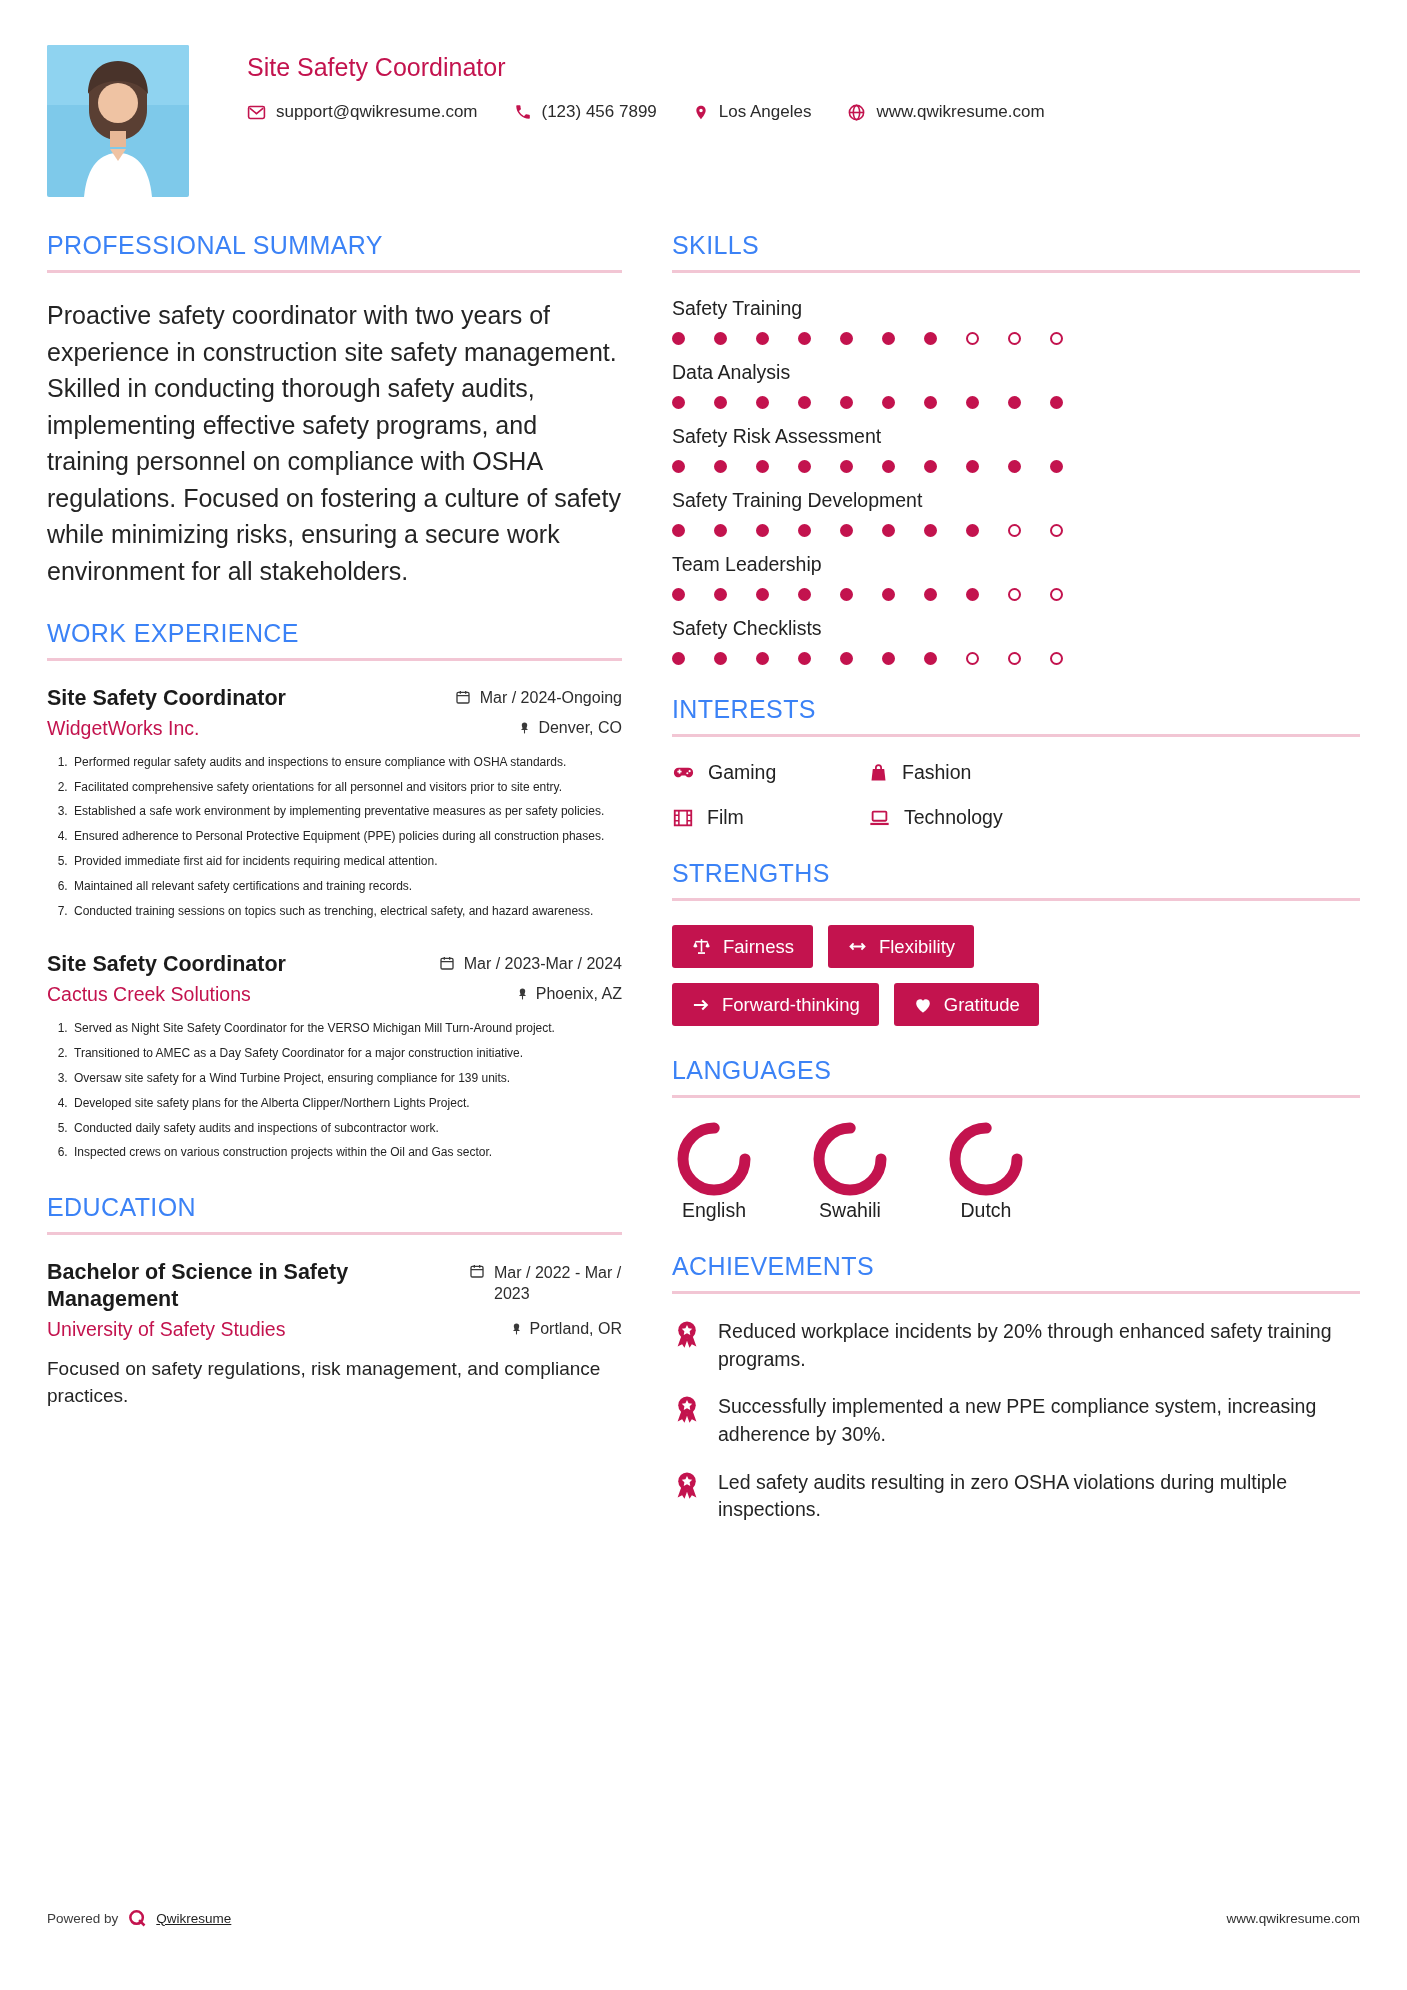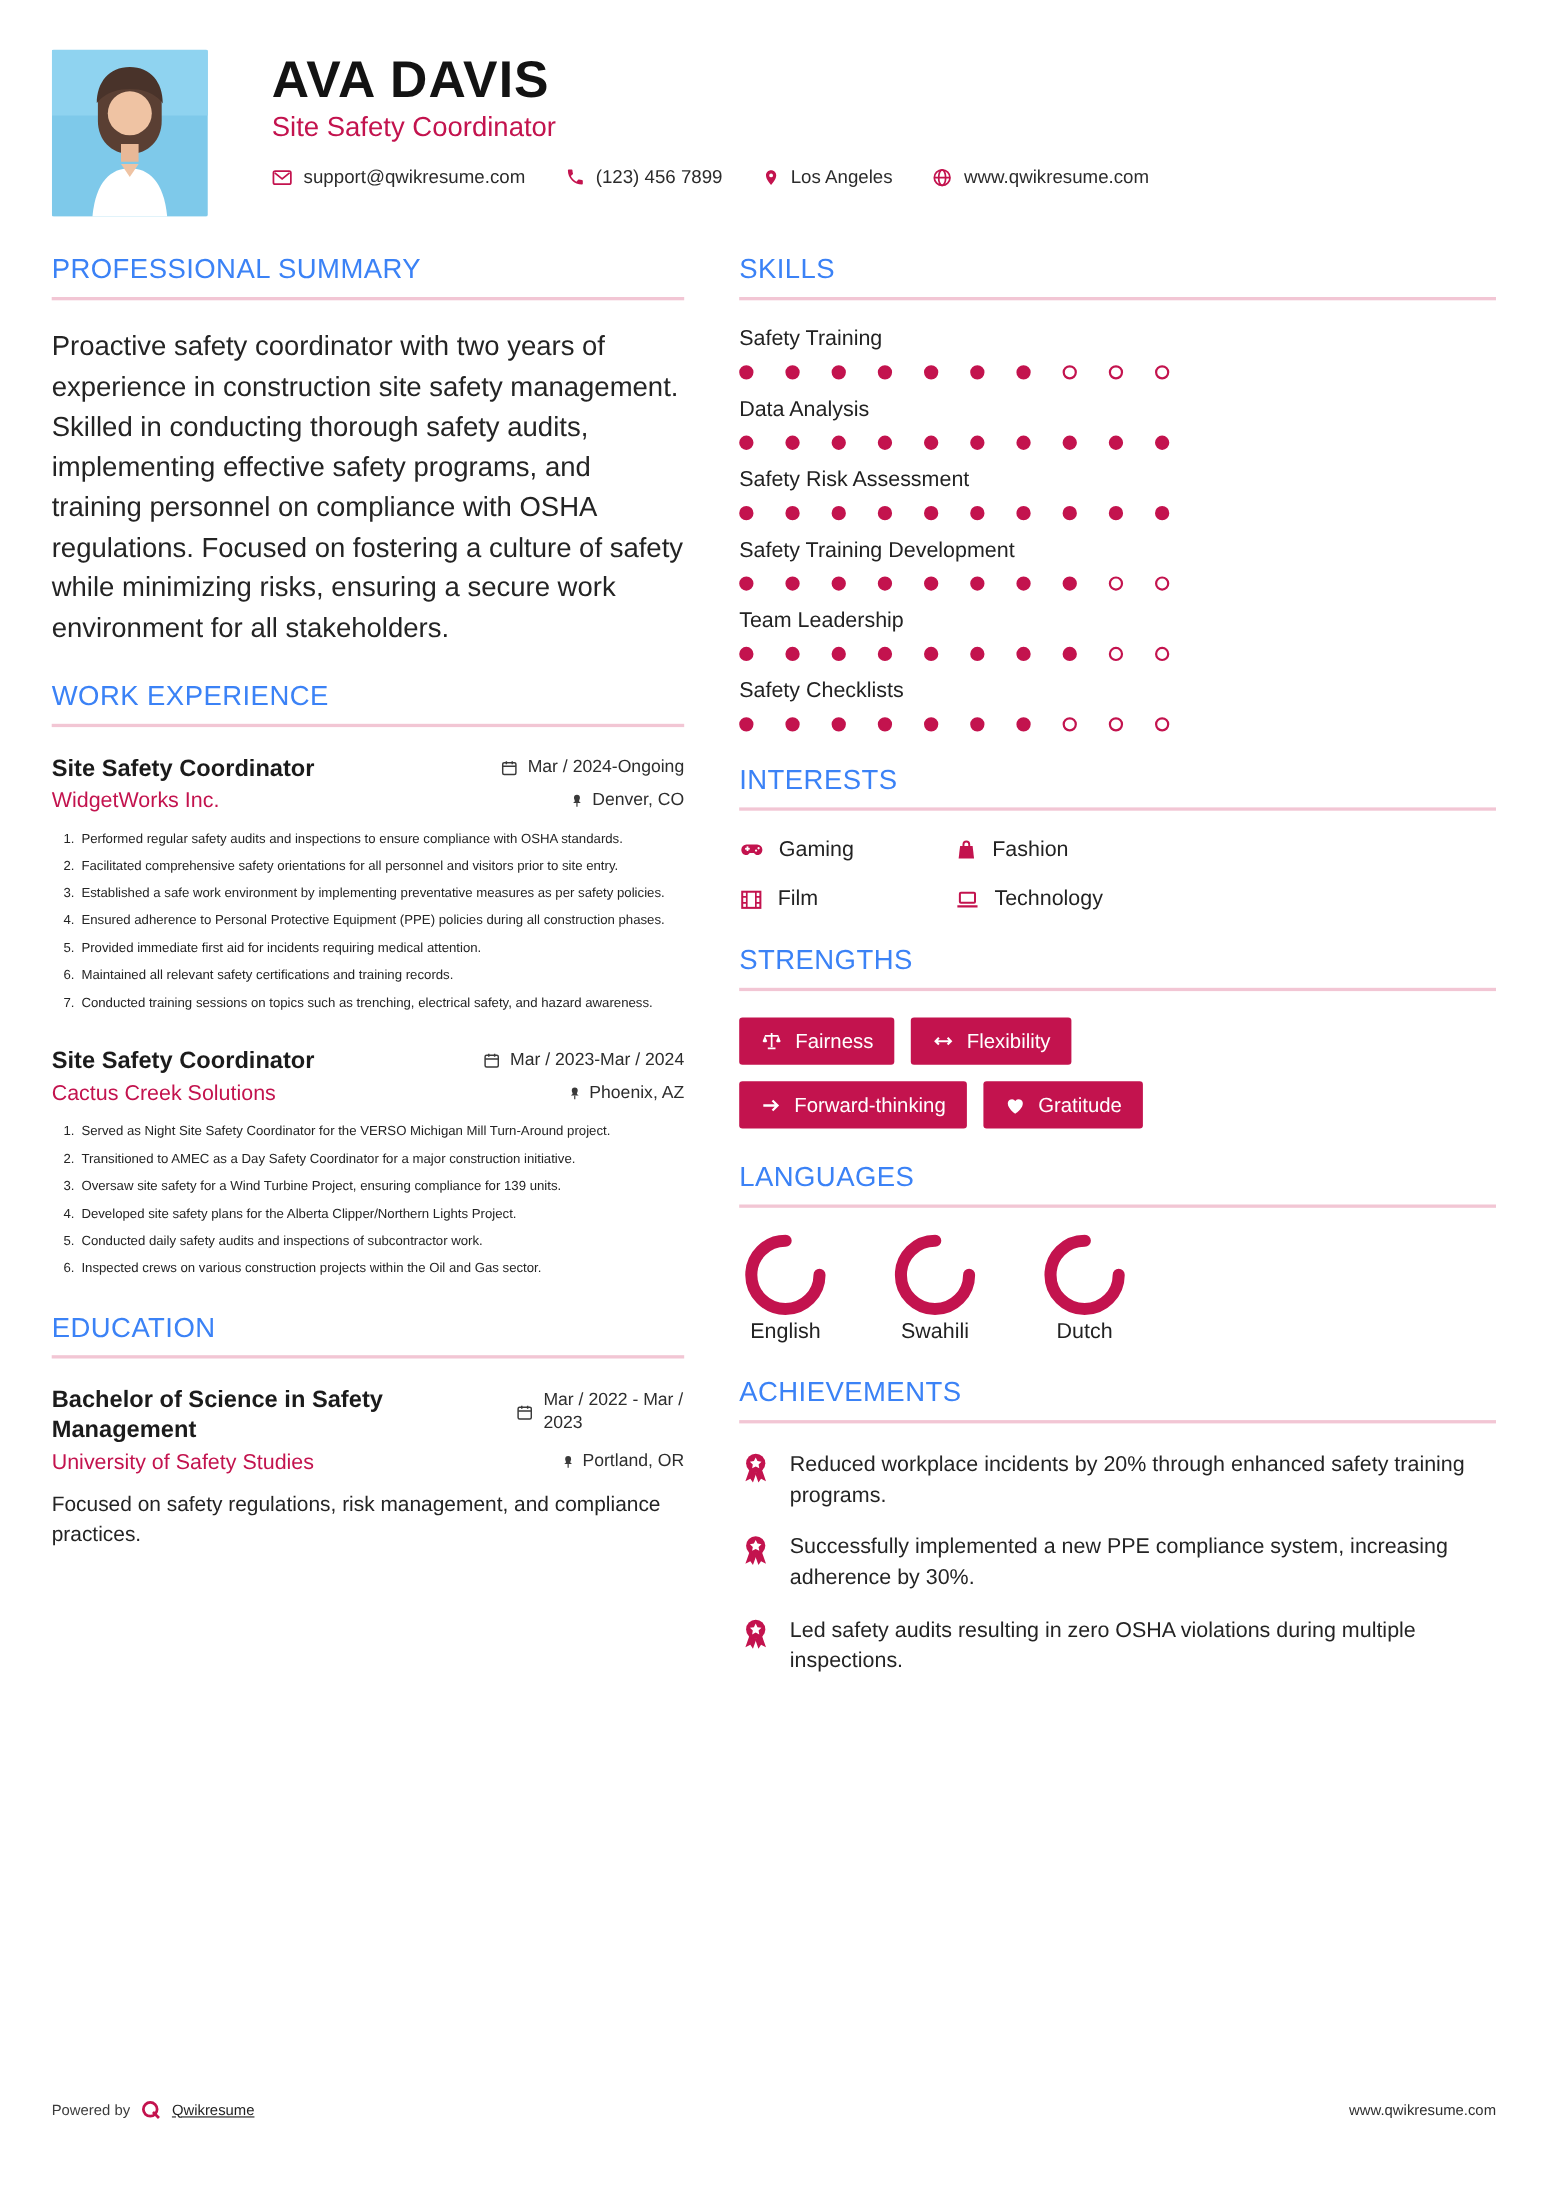--- a/index.html
+++ b/index.html
@@ -29,21 +29,21 @@
   .section { margin-bottom:30px; }
   .section-title { font-size:25px; font-weight:normal; color:#3b82f6; letter-spacing:.4px; margin-bottom:10px; }
   .section-divider { height:3px; background:var(--divider); margin-bottom:24px; }
 
   .summary-text { font-size:25px; line-height:1.46; color:#242424; }
 
   
   .job { margin-bottom:32px; }
   .job-head { display:flex; justify-content:space-between; align-items:flex-start; margin-bottom:5px; }
   .job-role { font-size:21.5px; font-weight:bold; color:#1b1b1b; max-width:350px; line-height:1.25; }
-  .job-dates { font-size:16px; color:#2d2d2d; display:flex; gap:9px; align-items:center; white-space:nowrap; padding-top:4px; }
+  .job-dates { font-size:16px; color:#2d2d2d; display:flex; gap:9px; align-items:flex-start; white-space:nowrap; padding-top:4px; }
   .job-dates.wrap { white-space:normal; }
   .job-dates.wrap .date-text { max-width:128px; display:inline-block; line-height:1.3; }
   .job-sub { display:flex; justify-content:space-between; align-items:flex-start; margin-bottom:14px; }
   .job-company { font-size:19.5px; color:var(--accent); }
   .job-loc { font-size:16px; color:#2d2d2d; display:flex; gap:7px; align-items:center; padding-top:2px; }
   ol.bullets { list-style:decimal outside; padding-left:24px; font-size:12px; line-height:1.4; color:#242424; }
   ol.bullets li { margin-bottom:8px; padding-left:3px; }
   .edu-desc { font-size:19px; line-height:1.45; color:#242424; margin-top:4px; }
 
   
@@ -90,21 +90,20 @@
         <rect width="142" height="60" fill="#8fd3f0"></rect>
         <path d="M71 18c-18 0-29 13-29 31v16c0 17 12 30 29 30s29-13 29-30V49c0-18-11-31-29-31z" fill="#5a3f33"></path>
         <circle cx="71" cy="58" r="20" fill="#efc3a3"></circle>
         <path d="M71 16c-19 0-30 14-30 33 0 0 8-13 30-13s30 13 30 13c0-19-11-33-30-33z" fill="#49332a"></path>
         <path d="M63 86h16v16H63z" fill="#e8b897"></path>
         <path d="M37 152c3-32 17-44 34-44s31 12 34 44z" fill="#ffffff"></path>
         <path d="M63 104h16l-8 12z" fill="#efc3a3"></path>
       </svg>
     </div>
     <div class="header-text">
-      <h1 class="name">AVA DAVIS</h1>
       <div class="job-title-top">Site Safety Coordinator</div>
       <div class="contact-row">
         <span class="contact-item">
           <span class="ic">
             <svg width="19" height="19" viewBox="0 0 24 24">
                 <rect x="2" y="4.5" width="20" height="15" rx="2" fill="none" stroke="currentColor" stroke-width="2"></rect>
                 <path d="M3.5 6.5 12 13.5l8.5-7" fill="none" stroke="currentColor" stroke-width="2"></path>
               </svg>
           </span>
           <span>support@qwikresume.com</span>

